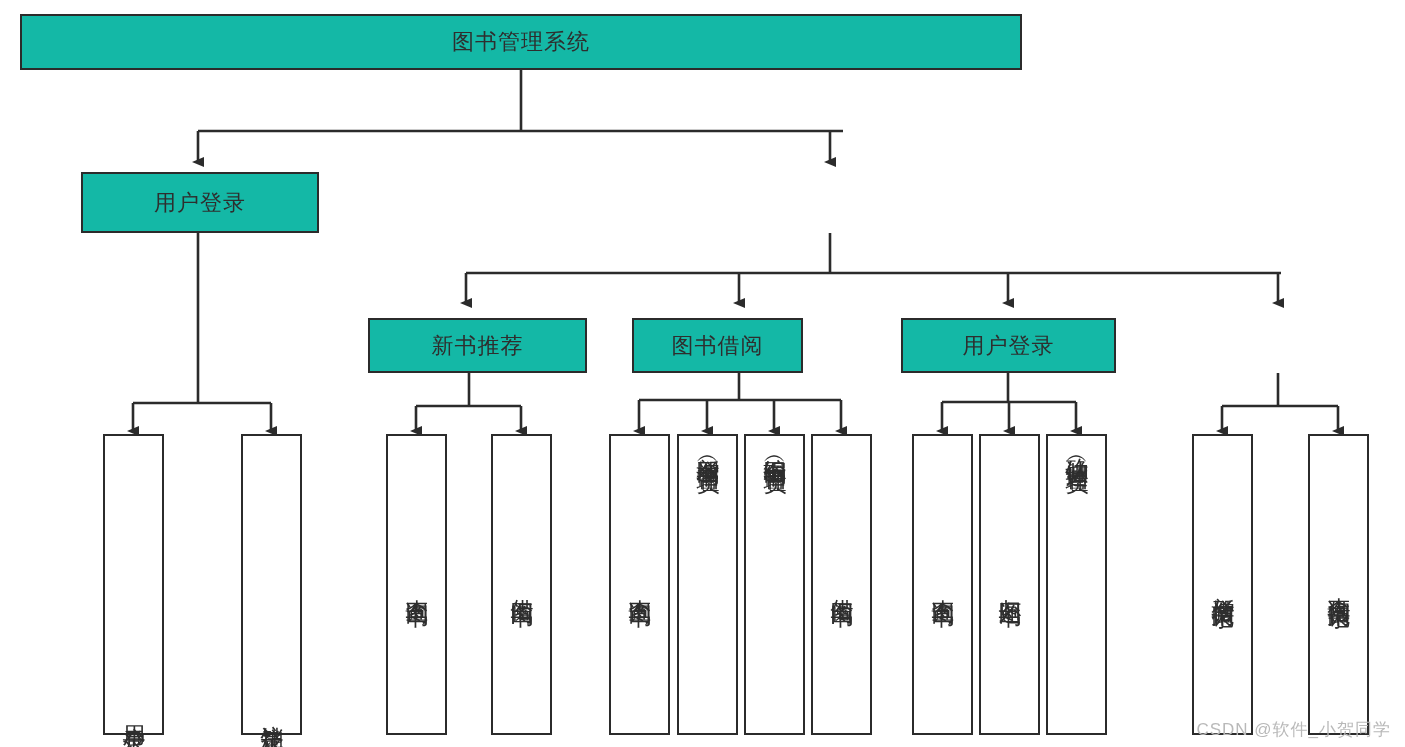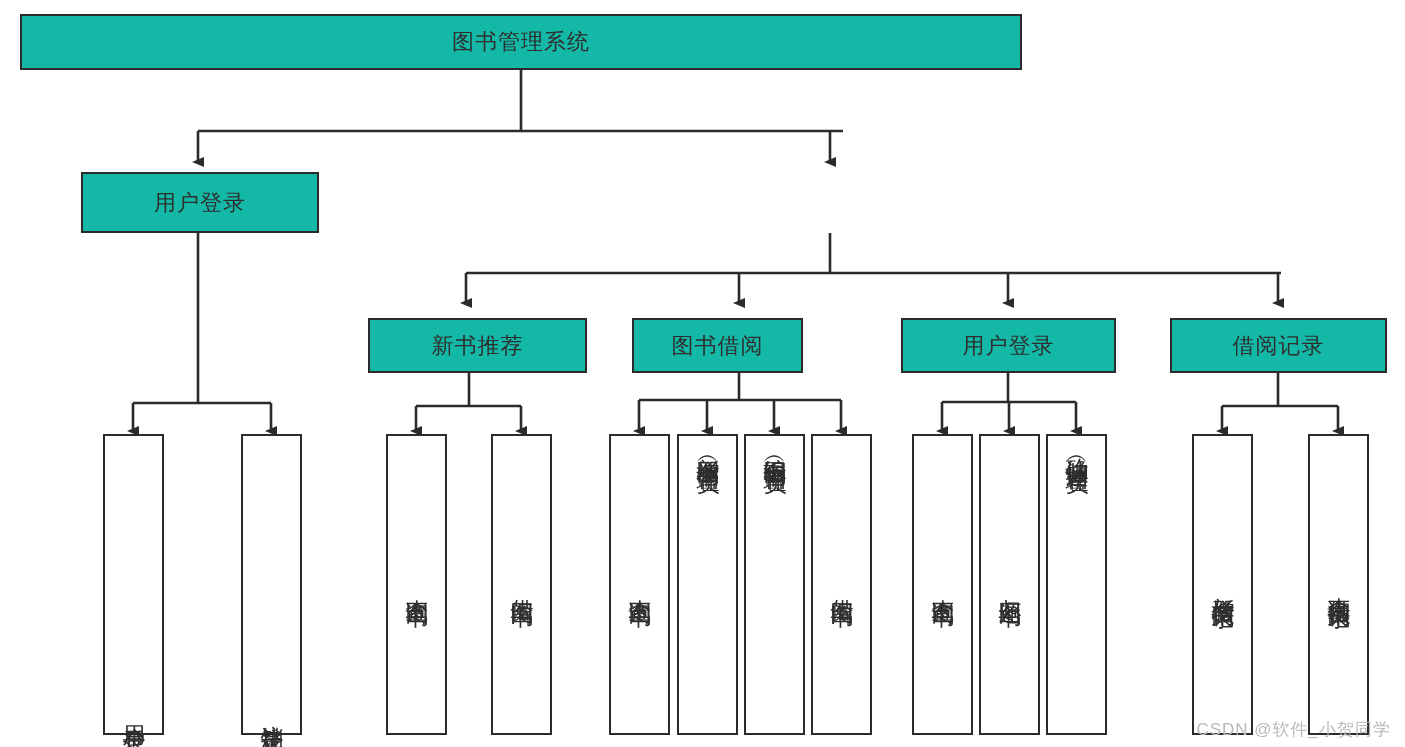--- a/index.html
+++ b/index.html
@@ -131,23 +131,20 @@
 
   <div class="node" style="left:368px;top:318px;width:219px;height:55px;">
     <span class="lbl">新书推荐</span>
   </div>
   <div class="node" style="left:632px;top:318px;width:171px;height:55px;">
     <span class="lbl">图书借阅</span>
   </div>
   <div class="node" style="left:901px;top:318px;width:215px;height:55px;">
     <span class="lbl">用户登录</span>
   </div>
-  <div class="node" style="left:1170px;top:318px;width:217px;height:55px;">
-    <span class="lbl">借阅记录</span>
-  </div>
 
   <div class="leaf bot" style="left:103px;top:434px;width:61px;height:301px;">
     <span class="vlbl">用户登录</span>
   </div>
   <div class="leaf bot" style="left:241px;top:434px;width:61px;height:301px;">
     <span class="vlbl">注销登录</span>
   </div>
 
   <div class="leaf mid" style="left:386px;top:434px;width:61px;height:301px;">
     <span class="vlbl">查询图书</span>

